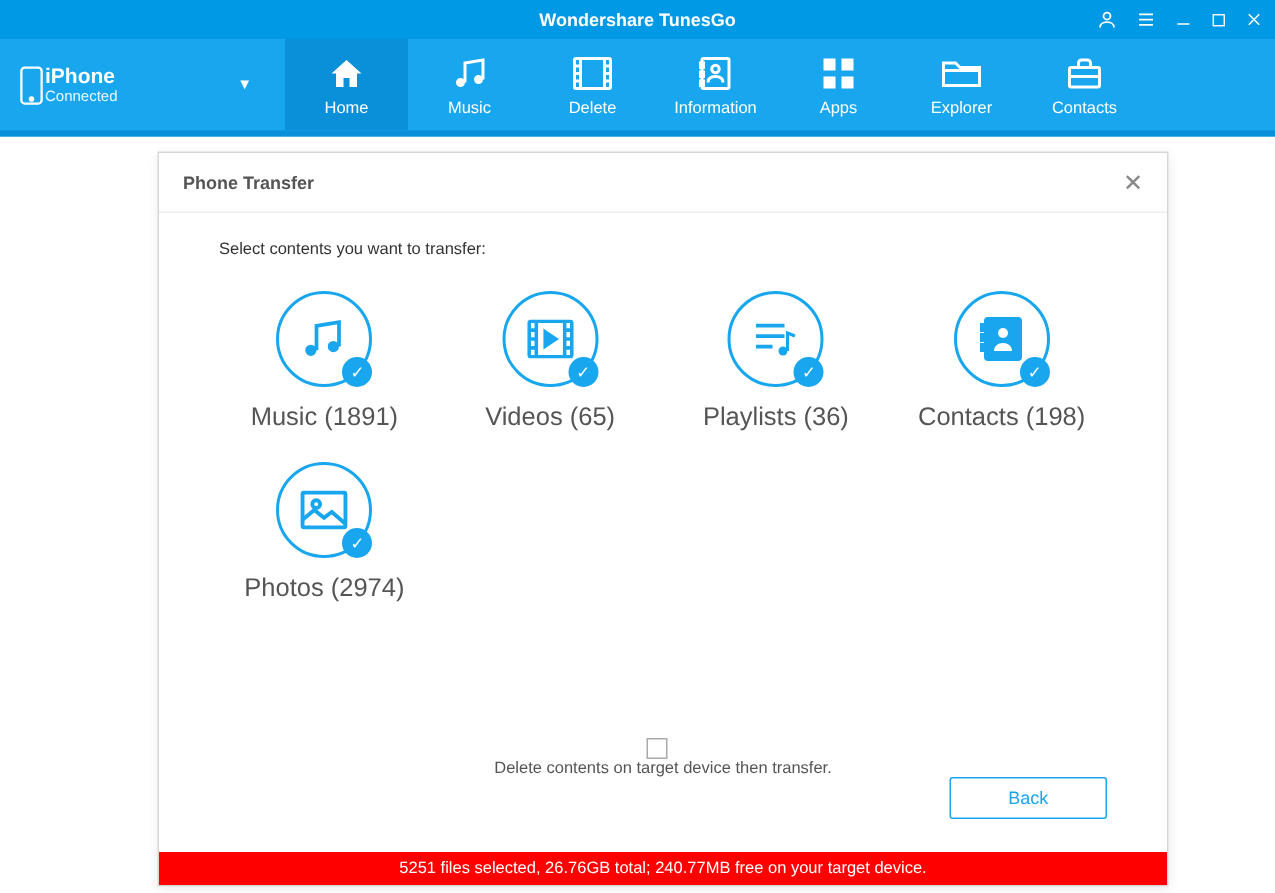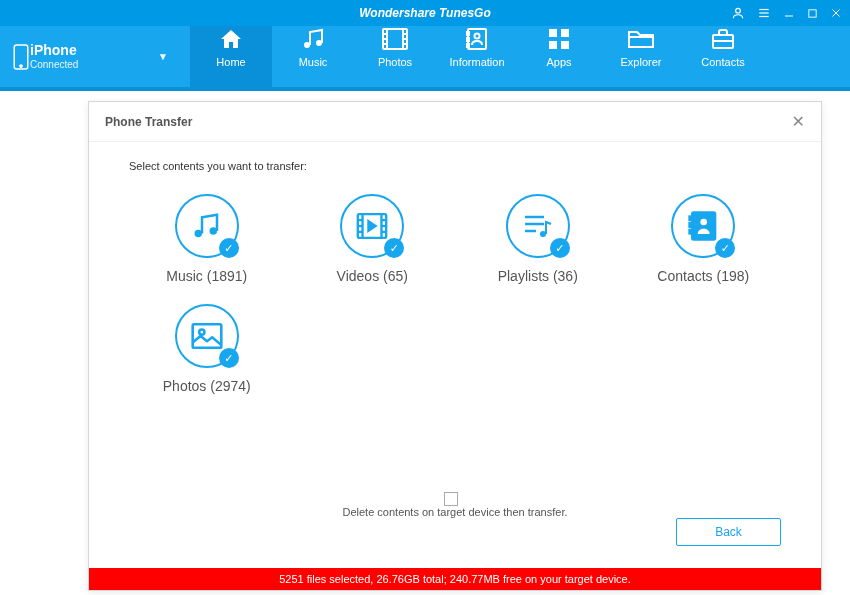--- a/index.html
+++ b/index.html
@@ -1,42 +1,42 @@
 <!DOCTYPE html>
 <html><head>
 <meta charset="utf-8">
 <style>
 * { box-sizing: border-box; margin: 0; padding: 0; }
 body { font-family: "Segoe UI", Arial, sans-serif; background: #fff; width: 850px; height: 595px; overflow: hidden; }
 .titlebar { background: #0099e5; height: 26px; display: flex; align-items: center; color: #fff; font-size: 12px; position: relative; }
-.titlebar-title { position: absolute; left: 50%; transform: translateX(-50%); font-weight: bold; font-style: italic; }
+.titlebar-title { position: absolute; left: 50%; transform: translateX(-50%); font-weight: bold; }
 .titlebar-controls { position: absolute; right: 8px; display: flex; gap: 12px; align-items: center; }
 .titlebar-controls span { cursor: pointer; display: inline-flex; }
 .navbar { background: #18a6ef; height: 65px; display: flex; align-items: stretch; color: #fff; border-bottom: 4px solid #0a8fd9; }
 .device { width: 180px; display: flex; align-items: center; padding: 0 12px; gap: 0; cursor: pointer; }
 .device-text { display: flex; flex-direction: column; line-height: 1.1; }
 .device-name { font-size: 14px; font-weight: bold; }
 .device-status { font-size: 10px; opacity: .9; }
 .device-caret { margin-left: auto; font-size: 10px; }
 .tabs { display: flex; flex: 1; padding-left: 10px; }
-.tab { width: 82px; display: flex; flex-direction: column; align-items: center; gap: 4px; font-size: 11px; cursor: pointer; }
+.tab { width: 82px; display: flex; flex-direction: column; align-items: center; justify-content: center; gap: 4px; font-size: 11px; cursor: pointer; }
 .tab.active { background: #0a8fd9; }
 .tab-icon { height: 26px; display: flex; align-items: center; justify-content: center; }
 .content { position: relative; padding: 0; }
-.dialog { position: absolute; left: 88px; top: 10px; width: 734px; height: 490px; background: #fff; border: 1px solid #d6d6d6; box-shadow: 0 2px 8px rgba(0,0,0,.08); }
+.dialog { position: absolute; left: 105px; top: 10px; width: 674px; height: 490px; background: #fff; border: 1px solid #d6d6d6; box-shadow: 0 2px 8px rgba(0,0,0,.08); }
 .dialog-header { height: 40px; display: flex; align-items: center; padding: 0 16px; border-bottom: 1px solid #eee; }
 .dialog-title { font-size: 12px; color: #555; font-weight: bold; }
 .dialog-close { margin-left: auto; color: #888; font-size: 16px; cursor: pointer; }
 .dialog-body { padding: 18px 40px 0 40px; }
 .instruction { font-size: 11px; color: #333; margin-bottom: 22px; }
 .grid { display: grid; grid-template-columns: repeat(4, 1fr); gap: 20px 10px; }
 .item { display: flex; flex-direction: column; align-items: center; cursor: pointer; }
 .circle { width: 64px; height: 64px; border: 2px solid #18a6ef; border-radius: 50%; display: flex; align-items: center; justify-content: center; position: relative; color: #18a6ef; }
 .check { position: absolute; right: -2px; bottom: -2px; width: 20px; height: 20px; background: #18a6ef; border-radius: 50%; display: flex; align-items: center; justify-content: center; color: #fff; font-size: 11px; }
-.item-label { margin-top: 10px; font-size: 14px; color: #555; text-align: center; }
+.item-label { margin-top: 10px; font-size: 17px; color: #555; text-align: center; }
 .footer-row { position: absolute; left: 40px; right: 40px; bottom: 44px; display: flex; align-items: center; flex-direction: column; }
 .chk { width: 14px; height: 14px; border: 1px solid #aaa; margin-right: 8px; display: inline-block; cursor: pointer; }
 .chk-label { font-size: 11px; color: #555; }
 .btns { margin-left: auto; display: flex; gap: 14px; }
 .btn { width: 105px; height: 28px; border-radius: 2px; font-size: 12px; display: flex; align-items: center; justify-content: center; cursor: pointer; }
 .btn-back { border: 1px solid #18a6ef; color: #18a6ef; background: #fff; }
 .btn-transfer { background: #18a6ef; color: #fff; border: 1px solid #18a6ef; }
 .statusbar { position: absolute; left: 0; right: 0; bottom: 0; height: 22px; background: #ff0000; color: #fff; font-size: 11px; display: flex; align-items: center; justify-content: center; }
 svg { display: block; }
 </style>
@@ -117,21 +117,21 @@
             <line x1="5" y1="1" x2="5" y2="21"></line>
             <line x1="21" y1="1" x2="21" y2="21"></line>
             <line x1="1" y1="6" x2="5" y2="6"></line>
             <line x1="1" y1="11" x2="5" y2="11"></line>
             <line x1="1" y1="16" x2="5" y2="16"></line>
             <line x1="21" y1="6" x2="25" y2="6"></line>
             <line x1="21" y1="11" x2="25" y2="11"></line>
             <line x1="21" y1="16" x2="25" y2="16"></line>
           </svg>
         </span>
-      <span>Photos</span>
+      <span>Delete</span>
     </div>
     <div class="tab">
       <span class="tab-icon">
           <svg width="22" height="24" viewBox="0 0 22 24" fill="none" stroke="#fff" stroke-width="2">
             <rect x="2" y="2" width="18" height="20" rx="1"></rect>
             <rect x="1" y="5" width="2" height="3" fill="#fff"></rect>
             <rect x="1" y="11" width="2" height="3" fill="#fff"></rect>
             <rect x="1" y="17" width="2" height="3" fill="#fff"></rect>
             <circle cx="11" cy="9" r="2.5"></circle>
             <path d="M6 18c0-3 2-4 5-4s5 1 5 4"></path>

